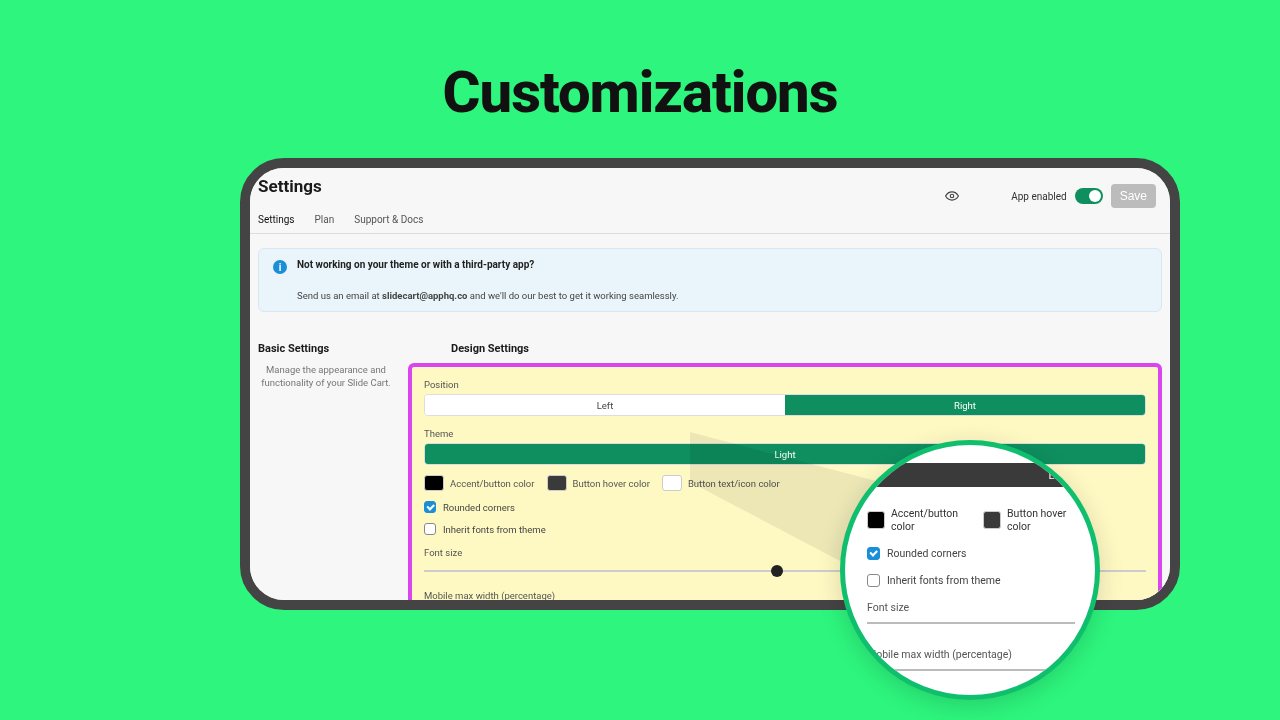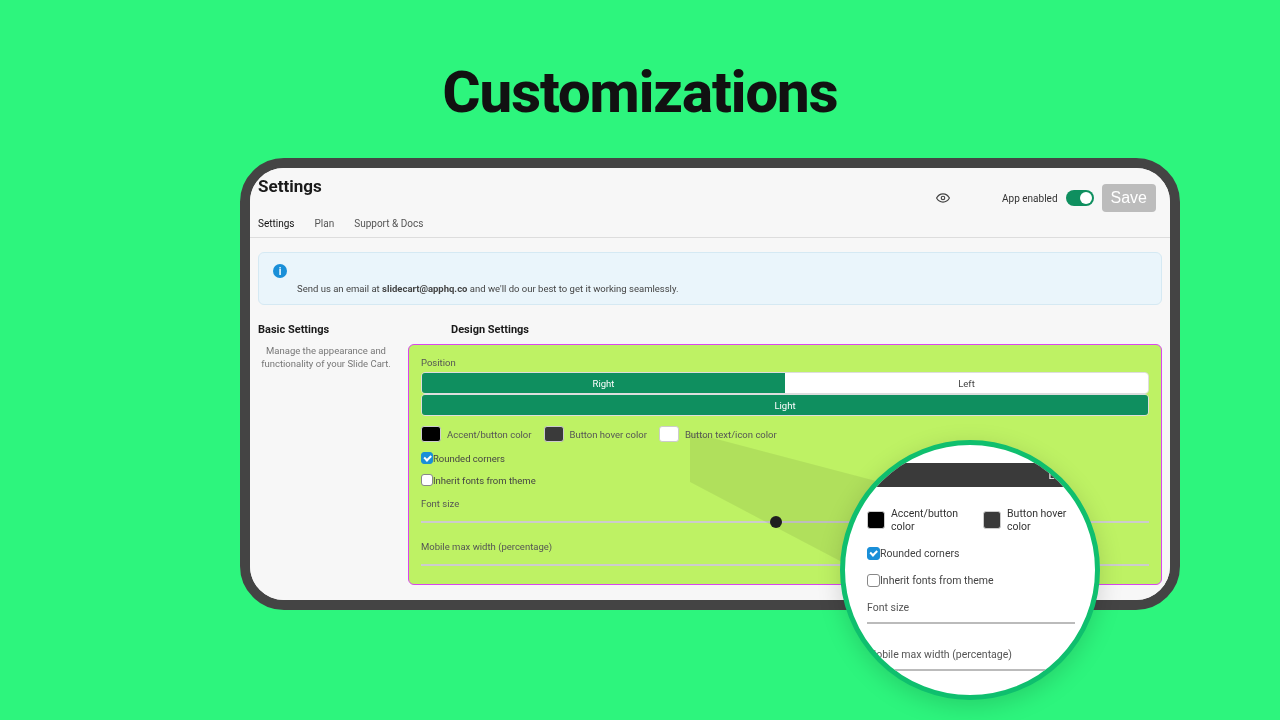--- a/index.html
+++ b/index.html
@@ -64,21 +64,21 @@
     background: #0f8f5f;
     border-radius: 10px;
     position: relative;
   }
   .toggle::after {
     content: ""; position: absolute; right: 2px; top: 2px;
     width: 12px; height: 12px; background: #fff; border-radius: 50%;
   }
   .save-btn {
     background: #bcbcbc; color: #fff;
-    font-size: 16px; font-weight: 500;
+    font-size: 12px; font-weight: 500;
     padding: 5px 9px; border-radius: 4px;
     border: none;
   }
   
   .tabs {
     display: flex; gap: 20px;
     padding: 6px 8px 0 8px;
     font-size: 10px; color: #555;
     border-bottom: 1px solid #ddd;
   }
@@ -103,30 +103,30 @@
     font-size: 10px; font-weight: 700;
     display: inline-flex; align-items: center; justify-content: center;
     flex-shrink: 0;
     margin-top: 1px;
   }
   .info-banner .title { font-size: 10px; font-weight: 700; color: #222; }
   .info-banner .sub { font-size: 9.5px; color: #444; margin-top: 20px; }
   .info-banner .sub b { font-weight: 700; }
   .two-col {
     display: flex;
-    margin-top: 18px;
+    margin-top: 30px;
     gap: 0;
   }
   .side-col { width: 150px; padding-right: 14px; }
   .side-col .sec-title { font-size: 11px; font-weight: 700; color: #1a1a1a; }
   .side-col .sec-desc { font-size: 9.5px; color: #777; margin-top: 8px; line-height: 1.4; text-align: center; }
   .main-col { flex: 1; }
   .card {
-    background: #bef264;
-    border: 1px solid #d946ef;
+    background: #fef9c3;
+    border: 4px solid #d946ef;
     border-radius: 6px;
     padding: 0 12px 18px 12px;
   }
   .card-title { font-size: 11px; font-weight: 700; color: #1a1a1a; margin-bottom: 8px; padding-left: 43px; }
   .main-col > .card-title { margin-bottom: 8px; }
   .field-label { font-size: 9.5px; color: #555; margin-top: 12px; margin-bottom: 4px; }
   .seg {
     display: flex; width: 100%; border: 1px solid #ddd; border-radius: 4px;
     overflow: hidden; height: 22px;
   }
@@ -134,21 +134,21 @@
     flex: 1; display: flex; align-items: center; justify-content: center;
     font-size: 9.5px; color: #444; background: #fff; cursor: pointer;
   }
   .seg .opt.active { background: #0f8f5f; color: #fff; }
   .color-row { display: flex; align-items: flex-start; gap: 12px; margin-top: 10px; }
   .color-chip { display: flex; align-items: center; gap: 6px; }
   .swatch {
     width: 20px; height: 16px; border-radius: 3px; border: 1px solid #ccc;
   }
   .color-label { font-size: 9.5px; color: #555; }
-  .check-row { display: flex; align-items: center; margin-top: 10px; font-size: 9.5px; color: #444; }
+  .check-row { display: flex; align-items: center; gap: 7px; margin-top: 10px; font-size: 9.5px; color: #444; }
   .chk {
     width: 12px; height: 12px; border: 1.5px solid #888; border-radius: 3px;
     display: inline-flex; align-items: center; justify-content: center;
     background: #fff;
   }
   .chk.checked { background: #1a8fd8; border-color: #1a8fd8; }
   .chk.checked::after {
     content: ""; width: 5px; height: 2.5px; border-left: 2px solid #fff; border-bottom: 2px solid #fff;
     transform: rotate(-45deg); margin-top: -2px;
   }
@@ -221,40 +221,42 @@
     <div class="tabs">
       <div class="tab active">Settings</div>
       <div class="tab">Plan</div>
       <div class="tab">Support &amp; Docs</div>
     </div>
 
     <div class="body-wrap">
       <div class="info-banner">
         <span class="info-icon">i</span>
         <div>
+          <div class="title">Not working on your theme or with a third-party app?</div>
           <div class="sub">
             <span>Send us an email at </span><b>slidecart@apphq.co</b><span> and we'll do our best to get it working seamlessly.</span>
           </div>
         </div>
       </div>
 
       <div class="two-col">
         <div class="side-col">
           <div class="sec-title">Basic Settings</div>
           <div class="sec-desc">Manage the appearance and functionality of your Slide Cart.</div>
         </div>
         <div class="main-col">
           <div class="card-title">Design Settings</div>
           <div class="card">
             <div class="field-label">Position</div>
             <div class="seg">
+              <div class="opt">Left</div>
               <div class="opt active">Right</div>
-              <div class="opt">Left</div>
-            </div>
-
+            </div>
+
+            <div class="field-label">Theme</div>
             <div class="seg">
               <div class="opt active">Light</div>
             </div>
 
             <div class="color-row">
               <div class="color-chip">
                 <span class="swatch" style="background:#000"></span>
                 <span class="color-label">Accent/button color</span>
               </div>
               <div class="color-chip">

